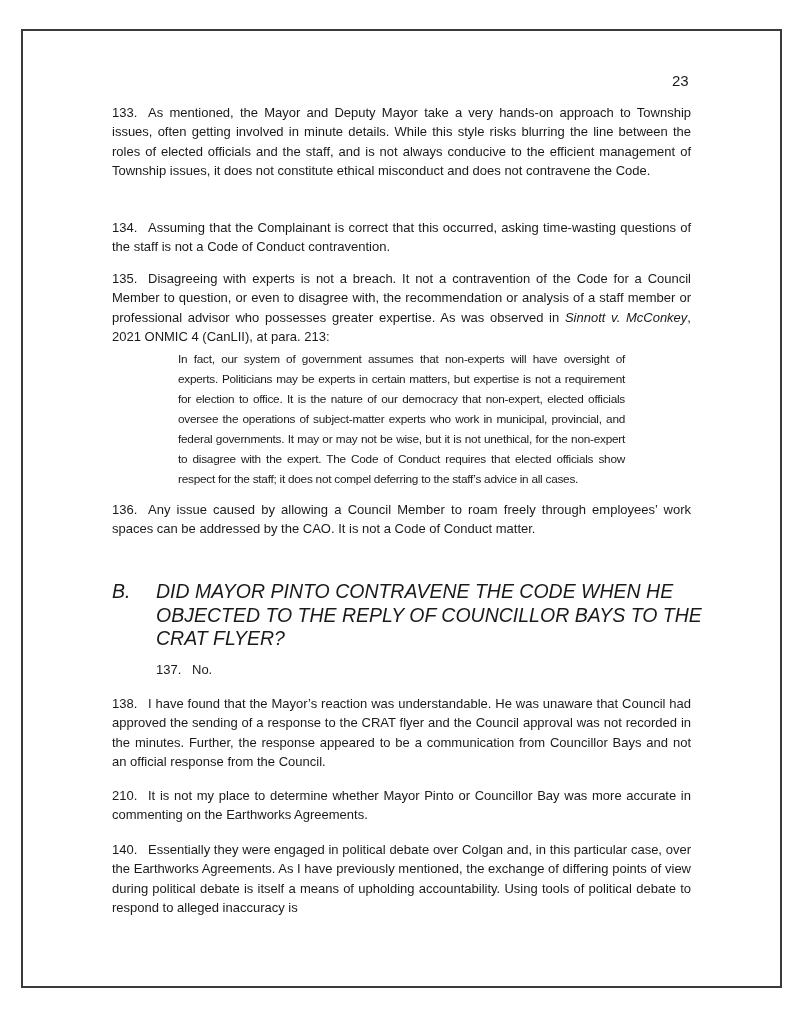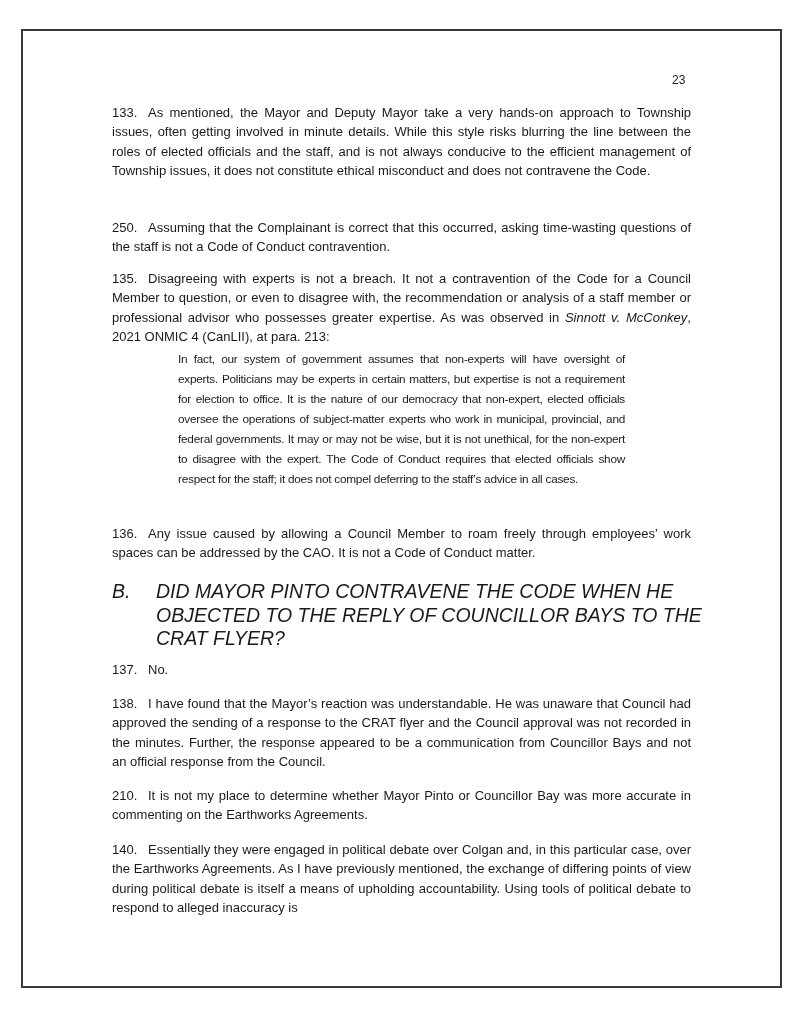--- a/index.html
+++ b/index.html
@@ -1,47 +1,47 @@
 <!DOCTYPE html>
 <html><head>
   <meta charset="utf-8">
   <style>
     html, body { margin: 0; padding: 0; background: #ffffff; }
     body { width: 802px; height: 1024px; position: relative; overflow: hidden; font-family: "Liberation Sans", sans-serif; color: #1a1a1a; }
     .page { position: absolute; left: 21px; top: 29px; width: 757px; height: 955px; border: 2px solid #3a3a3a; box-sizing: content-box; background: #fff; }
-    .pagenum { position: absolute; top: 72px; left: 672px; font-size: 12px; line-height: 17px; }
+    .pagenum { position: absolute; top: 72px; left: 672px; font-size: 15px; line-height: 17px; }
     .para { position: absolute; left: 112px; width: 579px; font-size: 13px; line-height: 19.4px; text-align: justify; text-align-last: left; margin: 0; }
     .para .num { display: inline-block; width: 36px; }
     .quote { position: absolute; left: 178px; width: 447px; font-size: 11.8px; line-height: 20px; text-align: justify; letter-spacing: -0.25px; transform-origin: left top; margin: 0; }
     .heading { position: absolute; left: 112px; width: 590px; font-size: 19.5px; line-height: 23.5px; font-style: italic; margin: 0; }
     .heading .letter { position: absolute; left: 0; top: 0; }
     .heading .htext { display: block; margin-left: 44px; }
     i.case { font-style: italic; }
   </style>
 </head>
 <body>
 
 <div class="page"></div>
 
 <div class="pagenum">23</div>
 
 <p class="para" style="top:103px;"><span class="num">133.</span><span>As mentioned, the Mayor and Deputy Mayor take a very hands-on approach to Township issues, often getting involved in minute details. While this style risks blurring the line between the roles of elected officials and the staff, and is not always conducive to the efficient management of Township issues, it does not constitute ethical misconduct and does not contravene the Code.</span></p>
 
-<p class="para" style="top:218px;"><span class="num">250.</span><span>Assuming that the Complainant is correct that this occurred, asking time-wasting questions of the staff is not a Code of Conduct contravention.</span></p>
+<p class="para" style="top:218px;"><span class="num">134.</span><span>Assuming that the Complainant is correct that this occurred, asking time-wasting questions of the staff is not a Code of Conduct contravention.</span></p>
 
 <p class="para" style="top:269px;"><span class="num">135.</span><span>Disagreeing with experts is not a breach.  It not a contravention of the Code for a Council Member to question, or even to disagree with, the recommendation or analysis of a staff member or professional advisor who possesses greater expertise. As was observed in </span><i class="case">Sinnott v. McConkey</i><span>, 2021 ONMIC 4 (CanLII), at para. 213:</span></p>
 
 <p class="quote" style="top:349px;">In fact, our system of government assumes that non-experts will have oversight of experts. Politicians may be experts in certain matters, but expertise is not a requirement for election to office. It is the nature of our democracy that non-expert, elected officials oversee the operations of subject-matter experts who work in municipal, provincial, and federal governments. It may or may not be wise, but it is not unethical, for the non-expert to disagree with the expert. The Code of Conduct requires that elected officials show respect for the staff; it does not compel deferring to the staff’s advice in all cases.</p>
 
-<p class="para" style="top:500px;margin-top:24px;"><span class="num">136.</span><span>Any issue caused by allowing a Council Member to roam freely through employees’ work spaces can be addressed by the CAO. It is not a Code of Conduct matter.</span></p>
+<p class="para" style="top:500px;"><span class="num">136.</span><span>Any issue caused by allowing a Council Member to roam freely through employees’ work spaces can be addressed by the CAO. It is not a Code of Conduct matter.</span></p>
 
 <div class="heading" style="top:580px;">
   <span class="letter">B.</span>
   <span class="htext">DID MAYOR PINTO CONTRAVENE THE CODE WHEN HE OBJECTED TO THE REPLY OF COUNCILLOR BAYS TO THE CRAT FLYER?</span>
 </div>
 
-<p class="para" style="top:660px;"><span class="num">137.</span><span>No.</span></p>
+<p class="para" style="top:660px;margin-left:44px;"><span class="num">137.</span><span>No.</span></p>
 
 <p class="para" style="top:694px;"><span class="num">138.</span><span>I have found that the Mayor’s reaction was understandable. He was unaware that Council had approved the sending of a response to the CRAT flyer and the Council approval was not recorded in the minutes. Further, the response appeared to be a communication from Councillor Bays and not an official response from the Council.</span></p>
 
 <p class="para" style="top:786px;"><span class="num">210.</span><span>It is not my place to determine whether Mayor Pinto or Councillor Bay was more accurate in commenting on the Earthworks Agreements.</span></p>
 
 <p class="para" style="top:840px;"><span class="num">140.</span><span>Essentially they were engaged in political debate over Colgan and, in this particular case, over the Earthworks Agreements.  As I have previously mentioned, the exchange of differing points of view during political debate is itself a means of upholding accountability. Using tools of political debate to respond to alleged inaccuracy is</span></p>
 
 </body></html>

